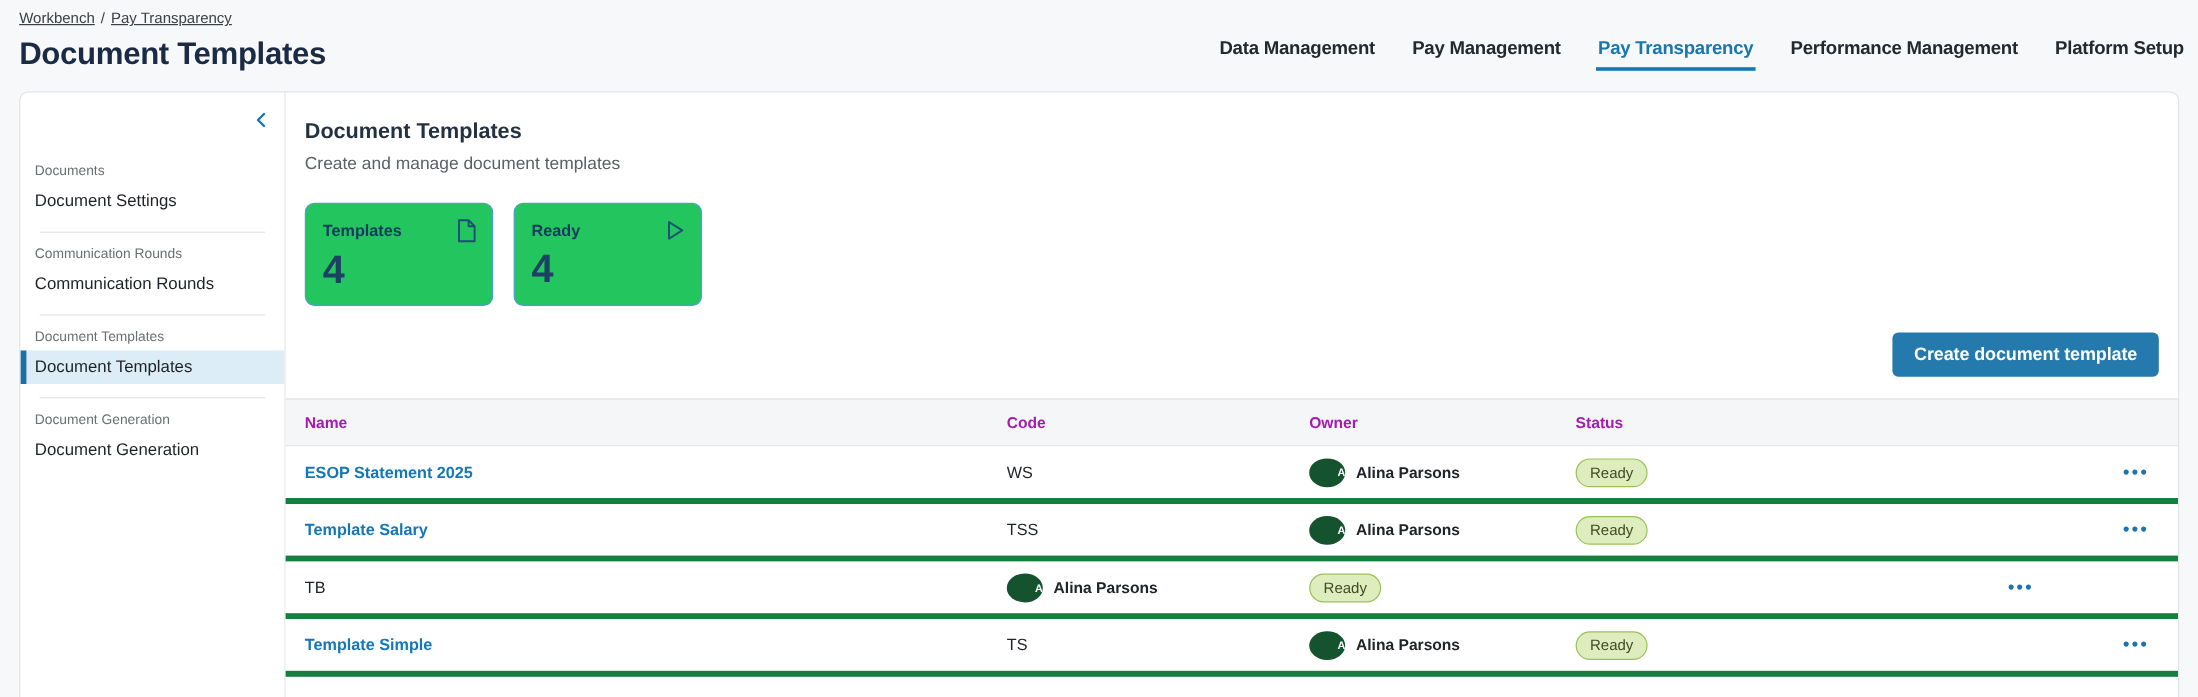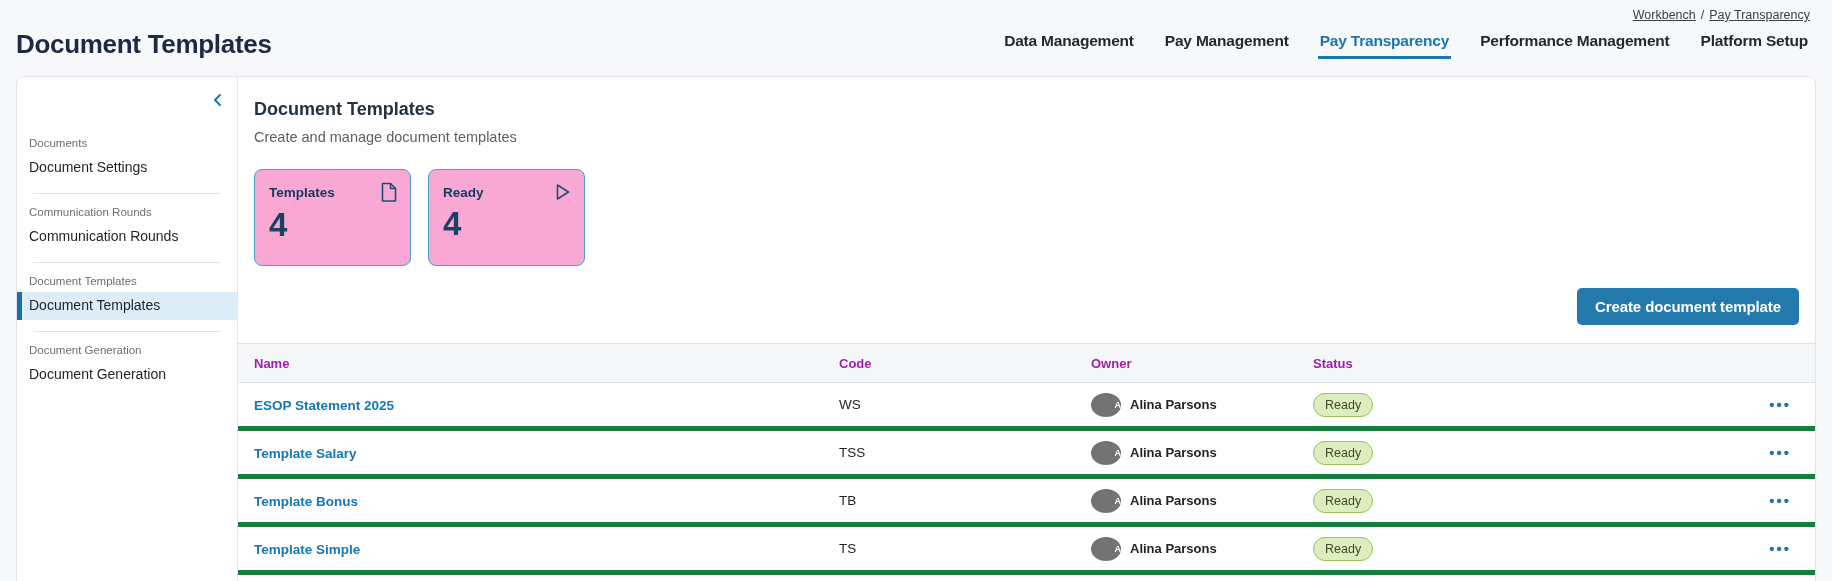--- a/index.html
+++ b/index.html
@@ -5,21 +5,21 @@
   * { margin:0; padding:0; box-sizing:border-box; }
   html,body { width:1832px; height:581px; overflow:hidden; }
   body {
     background:#f7f8f9;
     font-family:"Liberation Sans", sans-serif;
     color:#202428;
     position:relative;
   }
 
   
-  .topbar { padding:6px 22px 0 16px;text-align:right; }
+  .topbar { padding:6px 10px 0 16px; }
   .breadcrumb { font-size:12.5px; color:#3b4045; padding-top:2px; }
   .breadcrumb a { color:#3b4045; text-decoration:underline; cursor:pointer; }
   .bc-sep { margin:0 5px; }
   .title-row { display:flex; justify-content:space-between; align-items:flex-end; margin-top:7px; }
   h1.page-title {
     font-size:26px; font-weight:bold; color:#1c2b45; letter-spacing:-0.3px; line-height:30px;
   }
   .top-nav { display:flex; gap:27px; align-items:flex-end; padding-bottom:0; }
   .top-nav .nav-item {
     font-size:15.5px; font-weight:bold; color:#24292e; letter-spacing:-0.2px;
@@ -48,21 +48,21 @@
   .sep { border-top:1px solid #e2e4e7; margin:11px 16px 12px 16px; }
 
   
   .main { flex:1; display:flex; flex-direction:column; }
   .main-pad { padding:20px 16px 0 16px; }
   .panel-heading { font-size:18px; font-weight:bold; color:#233140; line-height:24px; }
   .panel-sub { font-size:14.5px; color:#5b6066; line-height:20px; margin-top:6px; }
 
   .stats-row { display:flex; gap:17px; margin-top:22px; }
   .stat-card {
-    width:157px; height:97px; background:#f9a8d4; border:1px solid #4b9fca;
+    width:157px; height:86px; background:#22c55e; border:1px solid #4b9fca;
     border-radius:8px; padding:12px 12px 10px 14px; cursor:pointer;
   }
   .stat-top { display:flex; justify-content:space-between; align-items:center; }
   .stat-label { font-size:13.5px; font-weight:bold; color:#123a5e; }
   .stat-value { font-size:33px; font-weight:bold; color:#1d4163; line-height:1; margin-top:5px; }
   .stat-icon svg { display:block; }
 
   .button-row { display:flex; justify-content:flex-end; margin-top:22px; margin-bottom:18px; padding-right:16px; }
   .primary-btn {
     background:#2479ad; color:#ffffff; font-family:"Liberation Sans", sans-serif;
@@ -79,21 +79,21 @@
   .tbl-header {
     height:40px; background:#f5f6f7;
     border-top:1px solid #e0e2e5; border-bottom:1px solid #e0e2e5;
     font-size:13px; font-weight:bold; color:#a21caf;
   }
   .tbl-row { height:48px; border-bottom:5px solid #15803d; background:#ffffff; }
   .cell-name a { color:#1577b5; font-size:13.5px; font-weight:bold; text-decoration:none; cursor:pointer; }
   .cell-code { font-size:13.5px; color:#202428; }
   .cell-owner { display:flex; align-items:center; gap:9px; }
   .avatar {
-    width:24px; height:24px; border-radius:50%; background:#737373;
+    width:24px; height:24px; border-radius:50%; background:#14532d;
     color:#ffffff; font-size:9px; font-weight:bold;
     display:flex; align-items:center; justify-content:center; letter-spacing:0.2px;padding-left:30px;
   }
   .owner-name { font-size:13px; font-weight:bold; color:#202428; }
   .badge {
     display:inline-block; background:#ddedbd; border:1px solid #9ac159;
     border-radius:14px; padding:4px 11px; font-size:12.5px; color:#3f4a20;
   }
   .cell-actions { text-align:right; padding-right:24px; }
   .ellipsis-btn {
@@ -220,21 +220,20 @@
         <div class="cell-code">TSS</div>
         <div class="cell-owner">
           <span class="avatar">AP</span>
           <span class="owner-name">Alina Parsons</span>
         </div>
         <div><span class="badge">Ready</span></div>
         <div class="cell-actions"><span class="ellipsis-btn">•••</span></div>
       </div>
 
       <div class="tbl-row">
-        <div class="cell-name"><a>Template Bonus</a></div>
         <div class="cell-code">TB</div>
         <div class="cell-owner">
           <span class="avatar">AP</span>
           <span class="owner-name">Alina Parsons</span>
         </div>
         <div><span class="badge">Ready</span></div>
         <div class="cell-actions"><span class="ellipsis-btn">•••</span></div>
       </div>
 
       <div class="tbl-row">

